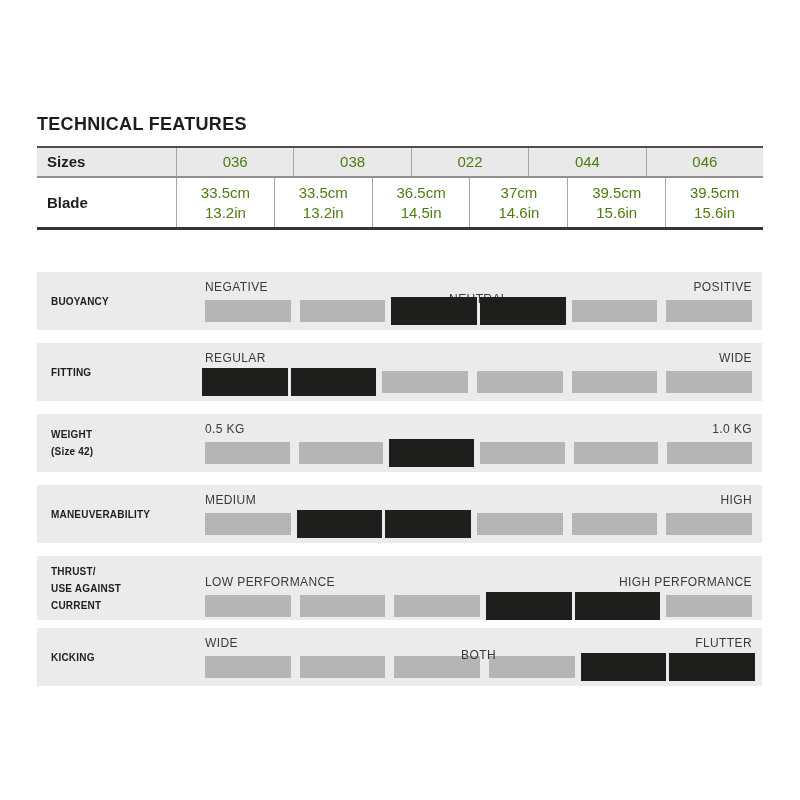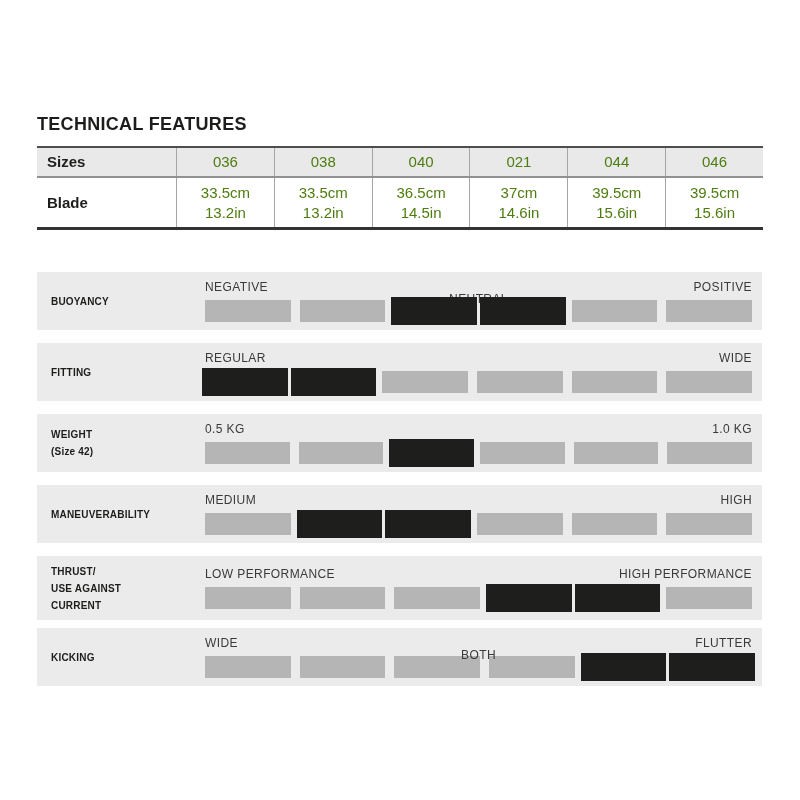--- a/index.html
+++ b/index.html
@@ -50,21 +50,21 @@
   .feature-name{
     position:absolute;left:14px;top:50%;transform:translateY(-50%);
     font-size:10px;font-weight:bold;line-height:17px;
     letter-spacing:0.2px;white-space:pre-line;
   }
   .bar-area{position:absolute;left:168px;top:0;width:547px;height:100%;}
   .scale-labels{
     position:relative;height:12px;margin-top:9px;
     font-size:12px;line-height:12px;color:#3a3a3a;letter-spacing:0.4px;
   }
-  .feature.tall .scale-labels{margin-top:12px;text-decoration:underline;}
+  .feature.tall .scale-labels{margin-top:20px;text-decoration:underline;}
   .scale-left{position:absolute;left:0;top:0;}
   .scale-center{position:absolute;left:50%;top:12px;transform:translateX(-50%);}
   .scale-right{position:absolute;right:0;top:0;}
   .segments{
     display:flex;gap:9px;align-items:center;height:28px;margin-top:4px;
   }
   .segment{flex:1;height:22px;background:var(--empty);}
   .segment.filled{
     height:28px;background:var(--filled);
     margin-left:-3px;margin-right:-3px;position:relative;z-index:1;
@@ -75,22 +75,21 @@
 
 <div class="canvas">
 
   <h1 class="section-title">TECHNICAL FEATURES</h1>
 
   <div class="spec-table">
     <div class="trow trow-sizes">
       <div class="tcell tcell-label">Sizes</div>
       <div class="tcell">036</div>
       <div class="tcell">038</div>
-      <div class="tcell">040</div>
-      <div class="tcell">021</div>
+      <div class="tcell">022</div>
       <div class="tcell">044</div>
       <div class="tcell">046</div>
     </div>
     <div class="trow trow-blade">
       <div class="tcell tcell-label">Blade</div>
       <div class="tcell">33.5cm
 13.2in</div>
       <div class="tcell">33.5cm
 13.2in</div>
       <div class="tcell">36.5cm

